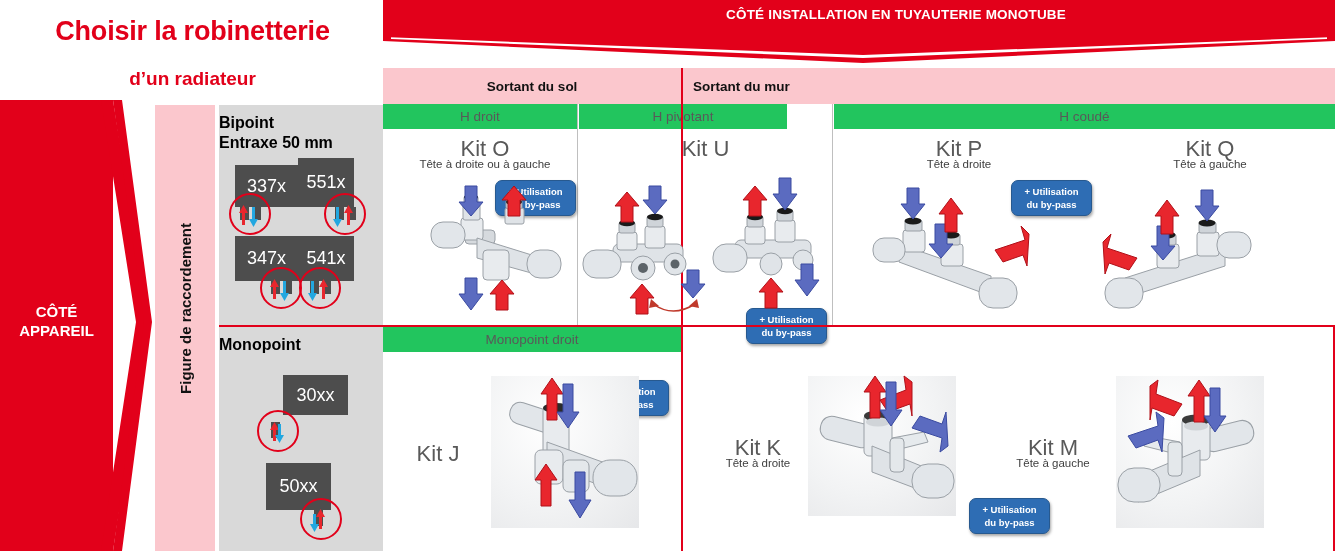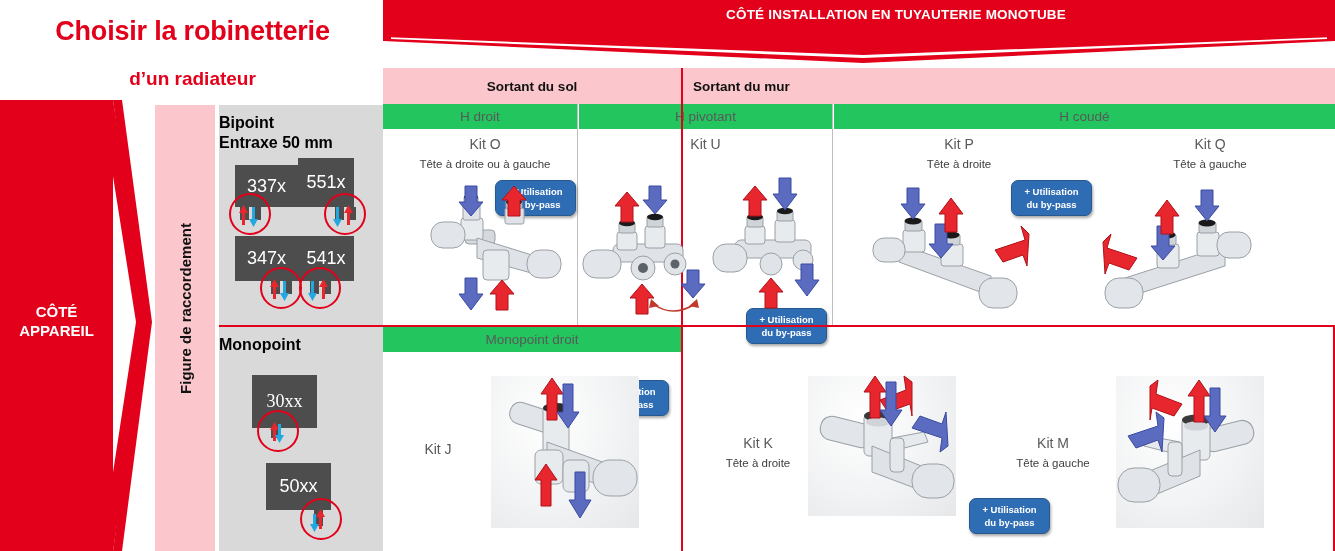--- a/index.html
+++ b/index.html
@@ -48,21 +48,21 @@
   #grid{left:383px;top:68px;width:952px;height:483px;background:#fff;}
   .pinkhdr{position:absolute;background:#FBC7CD;height:36px;
       font-size:13.5px;font-weight:bold;color:#111;display:flex;align-items:center;}
   .greyhdr{position:absolute;background:#22c55e;height:25px;
       font-size:13.5px;color:#595959;display:flex;align-items:center;
       justify-content:center;}
   .reddiv{position:absolute;background:#E2001A;}
   .celldiv{position:absolute;background:#BFBFBF;}
 
   
-  .kitname{position:absolute;text-align:center;color:#595959;font-size:14px;}
+  .kitname{position:absolute;text-align:center;color:#595959;font-size:22px;}
   .kitsub{position:absolute;text-align:center;color:#404040;font-size:11.5px;}
 
   
   .bypass{position:absolute;background:#2E6DB4;border-radius:7px;color:#fff;
       font-size:9.5px;text-align:center;line-height:13px;padding:4px 6px;
       box-shadow:1px 2px 3px rgba(0,0,0,.35);border:1px solid #27598f;
       font-weight:600;margin-top:8px;}
 
   
   .photo{position:absolute;background:
@@ -174,21 +174,21 @@
       <polygon points="24.5,12 29,20 20,20"></polygon>
       </g>
   </svg>
 </div>
 
 <div class="abs" style="left:219px;top:325px;width:164px;height:2px;background:#E2001A;"></div>
 
 <div class="abs greycol" id="monopoint-cell">
   <div class="colhead" id="monopoint-title">Monopoint</div>
 
-  <div class="radblock" style="left:33px;top:48px;width:65px;height:53px;font-family:Liberation Serif, serif;">
+  <div class="radblock" style="left:64px;top:48px;width:65px;height:40px;">
     <span>30xx</span>
   </div>
   <div class="stub" style="left:52px;top:95px;height:16px;"></div>
   <div class="circ" style="left:38px;top:83px;width:38px;height:38px;"></div>
   <svg class="abs" style="left:38px;top:83px;" width="38" height="38">
     <g fill="#E8262D">
         <rect x="16" y="18" width="3" height="13"></rect>
       <polygon points="17.5,12 22,20 13,20"></polygon>
       </g>
     <g fill="#22A7E0">
@@ -220,21 +220,21 @@
     <span>Sortant du sol</span>
   </div>
   <div class="pinkhdr" style="left:300px;top:0;width:652px;padding-left:10px;">
     <span>Sortant du mur</span>
   </div>
   <div class="reddiv" style="left:298px;top:0;width:1.5px;height:36px;"></div>
 
   <div class="greyhdr" style="left:0;top:36px;width:194px;">
     <span>H droit</span>
   </div>
-  <div class="greyhdr" style="left:196px;top:36px;width:253px;text-align:right;">
+  <div class="greyhdr" style="left:196px;top:36px;width:208px;text-align:right;">
     <span>H pivotant</span>
   </div>
   <div class="greyhdr" style="left:451px;top:36px;width:501px;">
     <span>H coudé</span>
   </div>
 
   <div class="celldiv" style="left:194px;top:36px;width:1px;height:221px;"></div>
   <div class="reddiv" style="left:298px;top:36px;width:1.5px;height:221px;"></div>
   <div class="celldiv" style="left:449px;top:36px;width:1px;height:221px;"></div>
 

